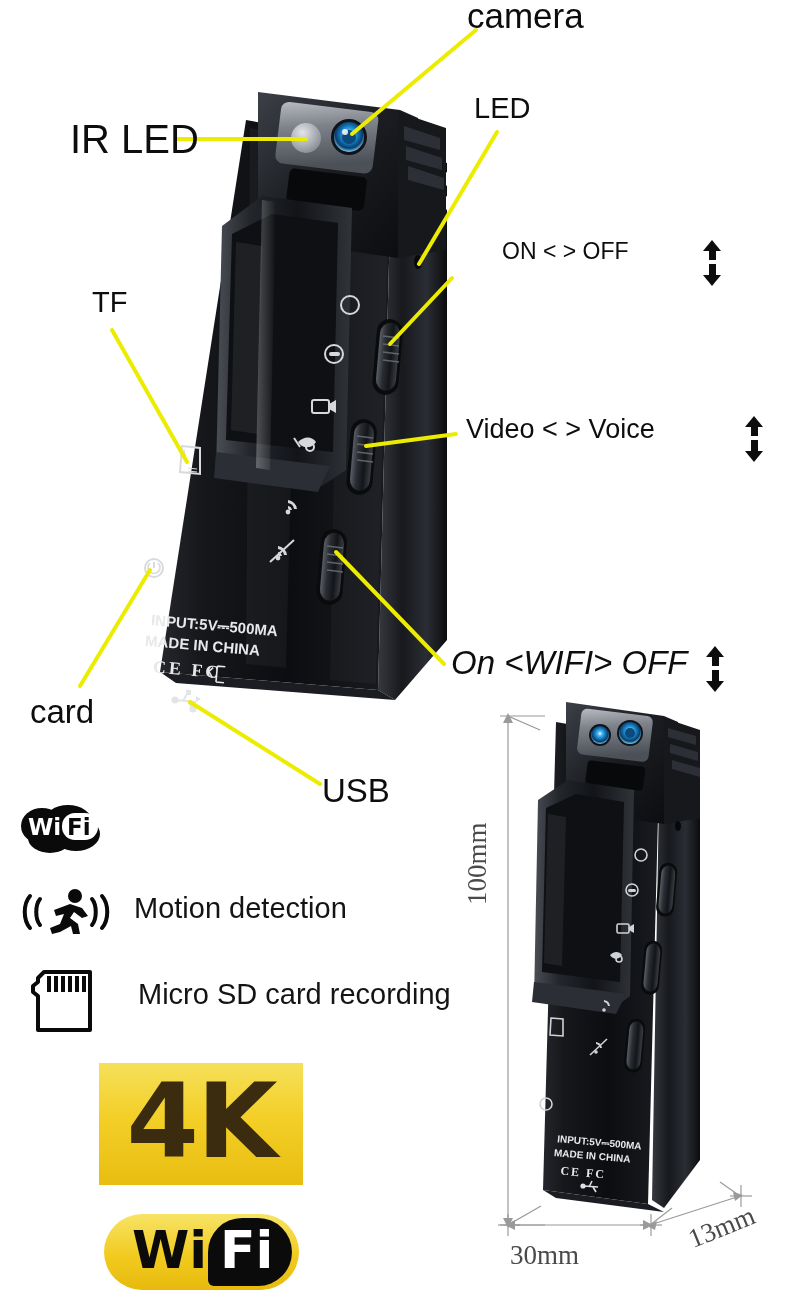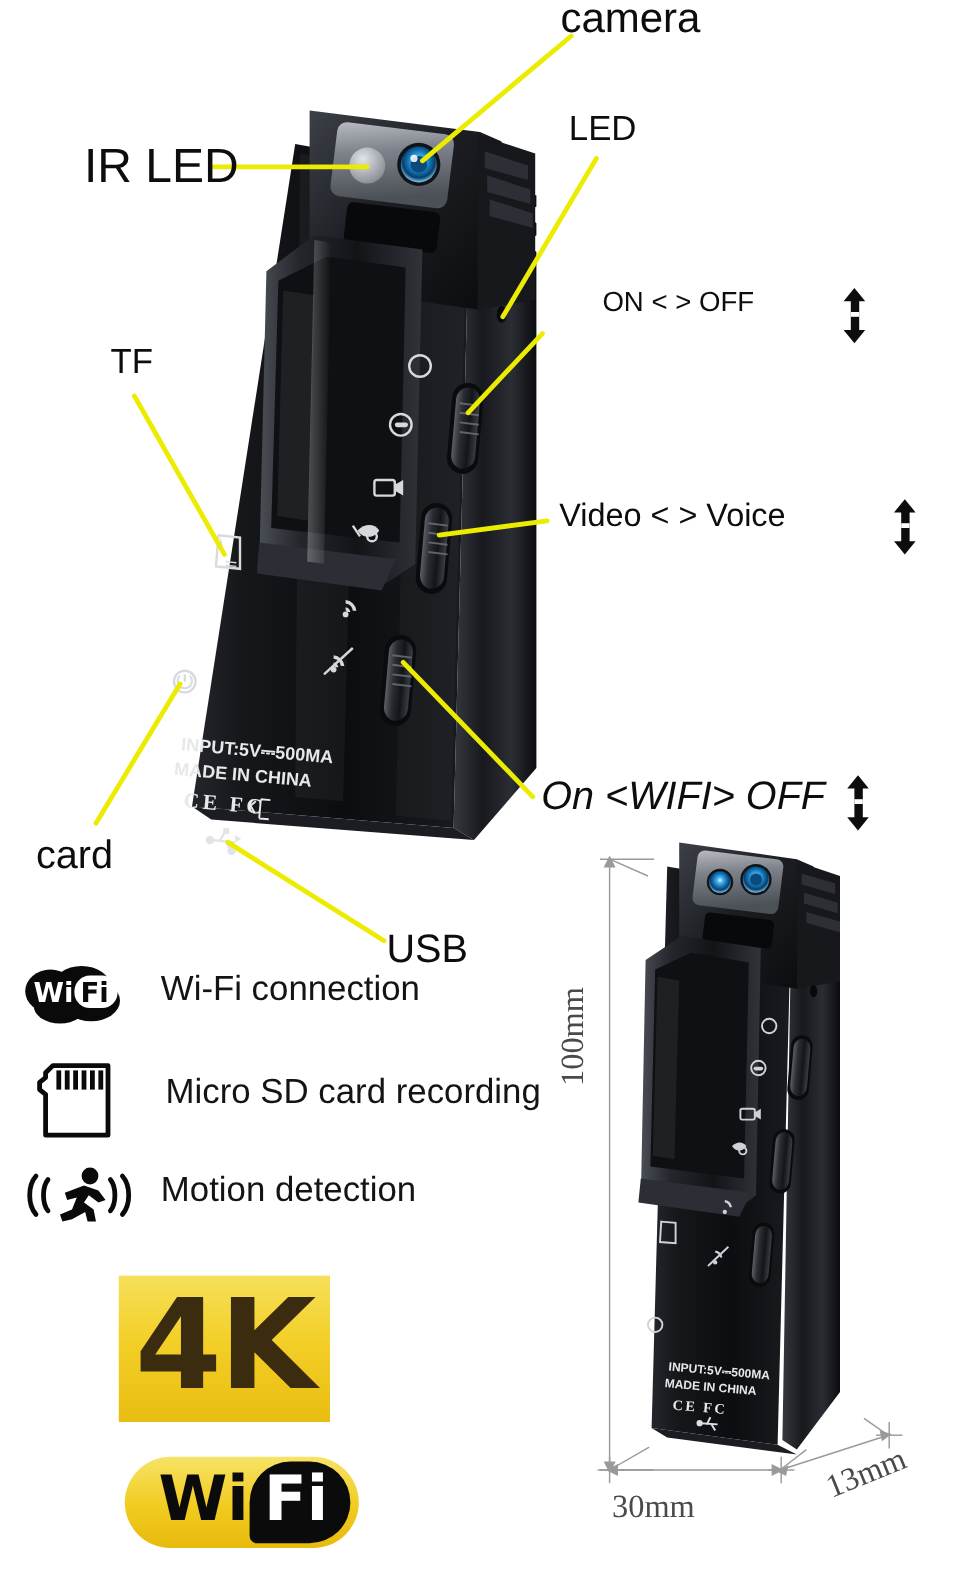--- a/index.html
+++ b/index.html
@@ -32,21 +32,21 @@
 
   
   .legend{position:absolute;left:14px;top:800px;width:470px;}
   .legrow{position:relative;height:56px;margin-bottom:28px;}
   .legrow .ic{position:absolute;left:0;top:0;width:104px;height:56px;}
   .legrow .tx{position:absolute;left:120px;top:8px;font-size:29px;color:#141414;white-space:nowrap;}
   .legrow.sd .tx{left:124px;top:10px;}
   .legrow.md .tx{left:120px;top:8px;}
 
   
-  .badge4k{position:absolute;left:99px;top:1063px;width:176px;height:122px;
+  .badge4k{position:absolute;left:99px;top:1063px;width:204px;height:122px;
       background:linear-gradient(180deg,#f6e05a 0%,#f3cf27 45%,#e9bd11 100%);
       display:flex;align-items:center;justify-content:center;}
   .badge4k span{font-family:"DejaVu Sans",sans-serif;font-weight:700;font-size:104px;
       color:#3b2c10;letter-spacing:-2px;line-height:1;transform:translateY(-3px);}
   .badgewifi{position:absolute;left:104px;top:1214px;width:195px;height:76px;
       background:linear-gradient(180deg,#f7e366 0%,#f2cb1f 55%,#e7b90d 100%);
       border-radius:38px;}
   .badgewifi .wi{position:absolute;left:28px;top:10px;font-family:"DejaVu Sans",sans-serif;
       font-weight:700;font-size:52px;color:#0b0b0b;line-height:1;}
   .badgewifi .fiblk{position:absolute;left:104px;top:4px;width:84px;height:68px;background:#0b0b0b;
@@ -311,58 +311,57 @@
             <ellipse cx="28" cy="26" rx="21" ry="18"></ellipse>
             <ellipse cx="54" cy="22" rx="24" ry="17"></ellipse>
             <ellipse cx="62" cy="34" rx="24" ry="17"></ellipse>
             <ellipse cx="36" cy="38" rx="22" ry="15"></ellipse>
           </g>
           <text x="14" y="35" font-family="'DejaVu Sans',sans-serif" font-size="23" font-weight="700" fill="#ffffff">Wi</text>
           <rect x="48" y="13" width="36" height="27" rx="13" fill="#ffffff"></rect>
           <text x="53" y="35" font-family="'DejaVu Sans',sans-serif" font-size="23" font-weight="700" fill="#0a0a0a">Fi</text>
         </svg>
       </div>
-      <div class="tx">Wi-Fi connection</div>
-    </div>
-
-    <div class="legrow sd">
-      <div class="ic">
-        <svg viewBox="0 0 104 68" width="104" height="68">
-          <path d="M30,4 L76,4 L76,62 L24,62 L24,28 L19,24 L19,18 L24,14 L24,10 Z" fill="#ffffff" stroke="#0a0a0a" stroke-width="4" stroke-linejoin="round"></path>
-          <g fill="#0a0a0a">
-            <rect x="33" y="8" width="4" height="16"></rect>
-            <rect x="40" y="8" width="4" height="16"></rect>
-            <rect x="47" y="8" width="4" height="16"></rect>
-            <rect x="54" y="8" width="4" height="16"></rect>
-            <rect x="61" y="8" width="4" height="16"></rect>
-            <rect x="68" y="8" width="4" height="16"></rect>
-          </g>
-        </svg>
-      </div>
-      <div class="tx">Micro SD card recording</div>
     </div>
 
     <div class="legrow md">
       <div class="ic">
         <svg viewBox="0 0 104 56" width="104" height="56">
           <g fill="none" stroke="#0a0a0a" stroke-width="4" stroke-linecap="round">
             <path d="M16,12 C9,20 9,36 16,44"></path>
             <path d="M26,15 C21,21 21,35 26,41"></path>
             <path d="M88,12 C95,20 95,36 88,44"></path>
             <path d="M78,15 C83,21 83,35 78,41"></path>
           </g>
           <g fill="#0a0a0a">
             <circle cx="61" cy="12" r="7"></circle>
             <path d="M40,26 L56,20 L68,24 L74,32 L68,34 L60,28 L56,34 L64,40 L66,50 L59,50 L57,42
                      L46,48 L38,50 L36,44 L46,40 L50,30 L42,32 Z"></path>
           </g>
         </svg>
       </div>
       <div class="tx">Motion detection</div>
     </div>
+
+    <div class="legrow sd">
+      <div class="ic">
+        <svg viewBox="0 0 104 68" width="104" height="68">
+          <path d="M30,4 L76,4 L76,62 L24,62 L24,28 L19,24 L19,18 L24,14 L24,10 Z" fill="#ffffff" stroke="#0a0a0a" stroke-width="4" stroke-linejoin="round"></path>
+          <g fill="#0a0a0a">
+            <rect x="33" y="8" width="4" height="16"></rect>
+            <rect x="40" y="8" width="4" height="16"></rect>
+            <rect x="47" y="8" width="4" height="16"></rect>
+            <rect x="54" y="8" width="4" height="16"></rect>
+            <rect x="61" y="8" width="4" height="16"></rect>
+            <rect x="68" y="8" width="4" height="16"></rect>
+          </g>
+        </svg>
+      </div>
+      <div class="tx">Micro SD card recording</div>
+    </div>
   </div>
 
   <div class="badge4k">
     <span>4K</span>
   </div>
 
   <div class="badgewifi">
     <div class="wi">Wi</div>
     <div class="fiblk"></div>
     <div class="fi">Fi</div>

